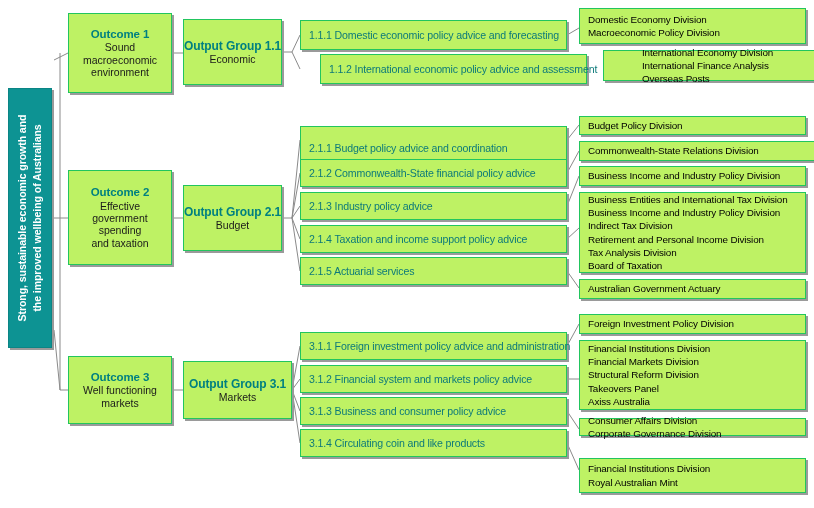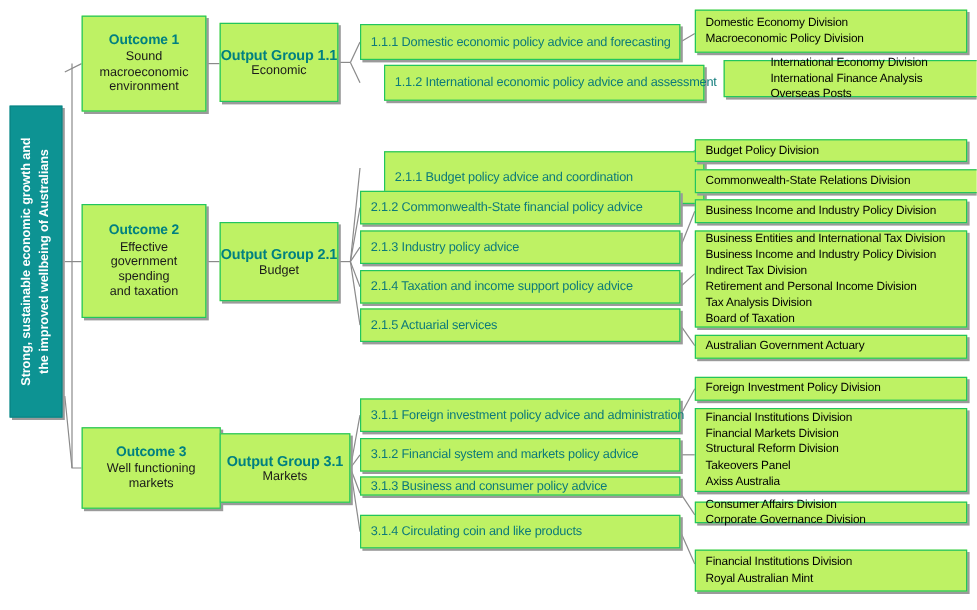--- a/index.html
+++ b/index.html
@@ -214,21 +214,21 @@
     </div>
   </div>
 
   <div class="box node-group" style="left:183px; top:185px; width:99px; height:66px;">
     <div class="node-title">Output Group 2.1</div>
     <div class="node-sub">
       <div>Budget</div>
     </div>
   </div>
 
-  <div class="box node-output" style="left:300px; top:126px; width:267px; height:44px;margin-left:20px;">2.1.1 Budget policy advice and coordination</div>
+  <div class="box node-output" style="left:300px; top:126px; width:267px; height:44px;">2.1.1 Budget policy advice and coordination</div>
   <div class="box node-output" style="left:300px; top:159px; width:267px; height:28px;">2.1.2 Commonwealth-State financial policy advice</div>
   <div class="box node-output" style="left:300px; top:192px; width:267px; height:28px;">2.1.3 Industry policy advice</div>
   <div class="box node-output" style="left:300px; top:225px; width:267px; height:28px;">2.1.4 Taxation and income support policy advice</div>
   <div class="box node-output" style="left:300px; top:257px; width:267px; height:28px;">2.1.5 Actuarial services</div>
 
   <div class="box node-division" style="left:579px; top:116px; width:227px; height:19px;">
     <div>Budget Policy Division</div>
   </div>
 
   <div class="box node-division" style="left:579px; top:141px; width:275px; height:20px;">
@@ -245,38 +245,38 @@
     <div>Indirect Tax Division</div>
     <div>Retirement and Personal Income Division</div>
     <div>Tax Analysis Division</div>
     <div>Board of Taxation</div>
   </div>
 
   <div class="box node-division" style="left:579px; top:279px; width:227px; height:20px;">
     <div>Australian Government Actuary</div>
   </div>
 
-  <div class="box node-outcome" style="left:68px; top:356px; width:116px; height:68px;">
+  <div class="box node-outcome" style="left:68px; top:356px; width:104px; height:68px;">
     <div class="node-title">Outcome 3</div>
     <div class="node-sub">
       <div>Well functioning</div>
       <div>markets</div>
     </div>
   </div>
 
   <div class="box node-group" style="left:183px; top:361px; width:109px; height:58px;">
     <div class="node-title">Output Group 3.1</div>
     <div class="node-sub">
       <div>Markets</div>
     </div>
   </div>
 
   <div class="box node-output" style="left:300px; top:332px; width:267px; height:28px;">3.1.1 Foreign investment policy advice and administration</div>
   <div class="box node-output" style="left:300px; top:365px; width:267px; height:28px;">3.1.2 Financial system and markets policy advice</div>
-  <div class="box node-output" style="left:300px; top:397px; width:267px; height:16px;">3.1.3 Business and consumer policy advice</div>
+  <div class="box node-output" style="left:300px; top:397px; width:267px; height:28px;">3.1.3 Business and consumer policy advice</div>
   <div class="box node-output" style="left:300px; top:429px; width:267px; height:28px;">3.1.4 Circulating coin and like products</div>
 
   <div class="box node-division" style="left:579px; top:314px; width:227px; height:20px;">
     <div>Foreign Investment Policy Division</div>
   </div>
 
   <div class="box node-division" style="left:579px; top:340px; width:227px; height:70px;">
     <div>Financial Institutions Division</div>
     <div>Financial Markets Division</div>
     <div>Structural Reform Division</div>

